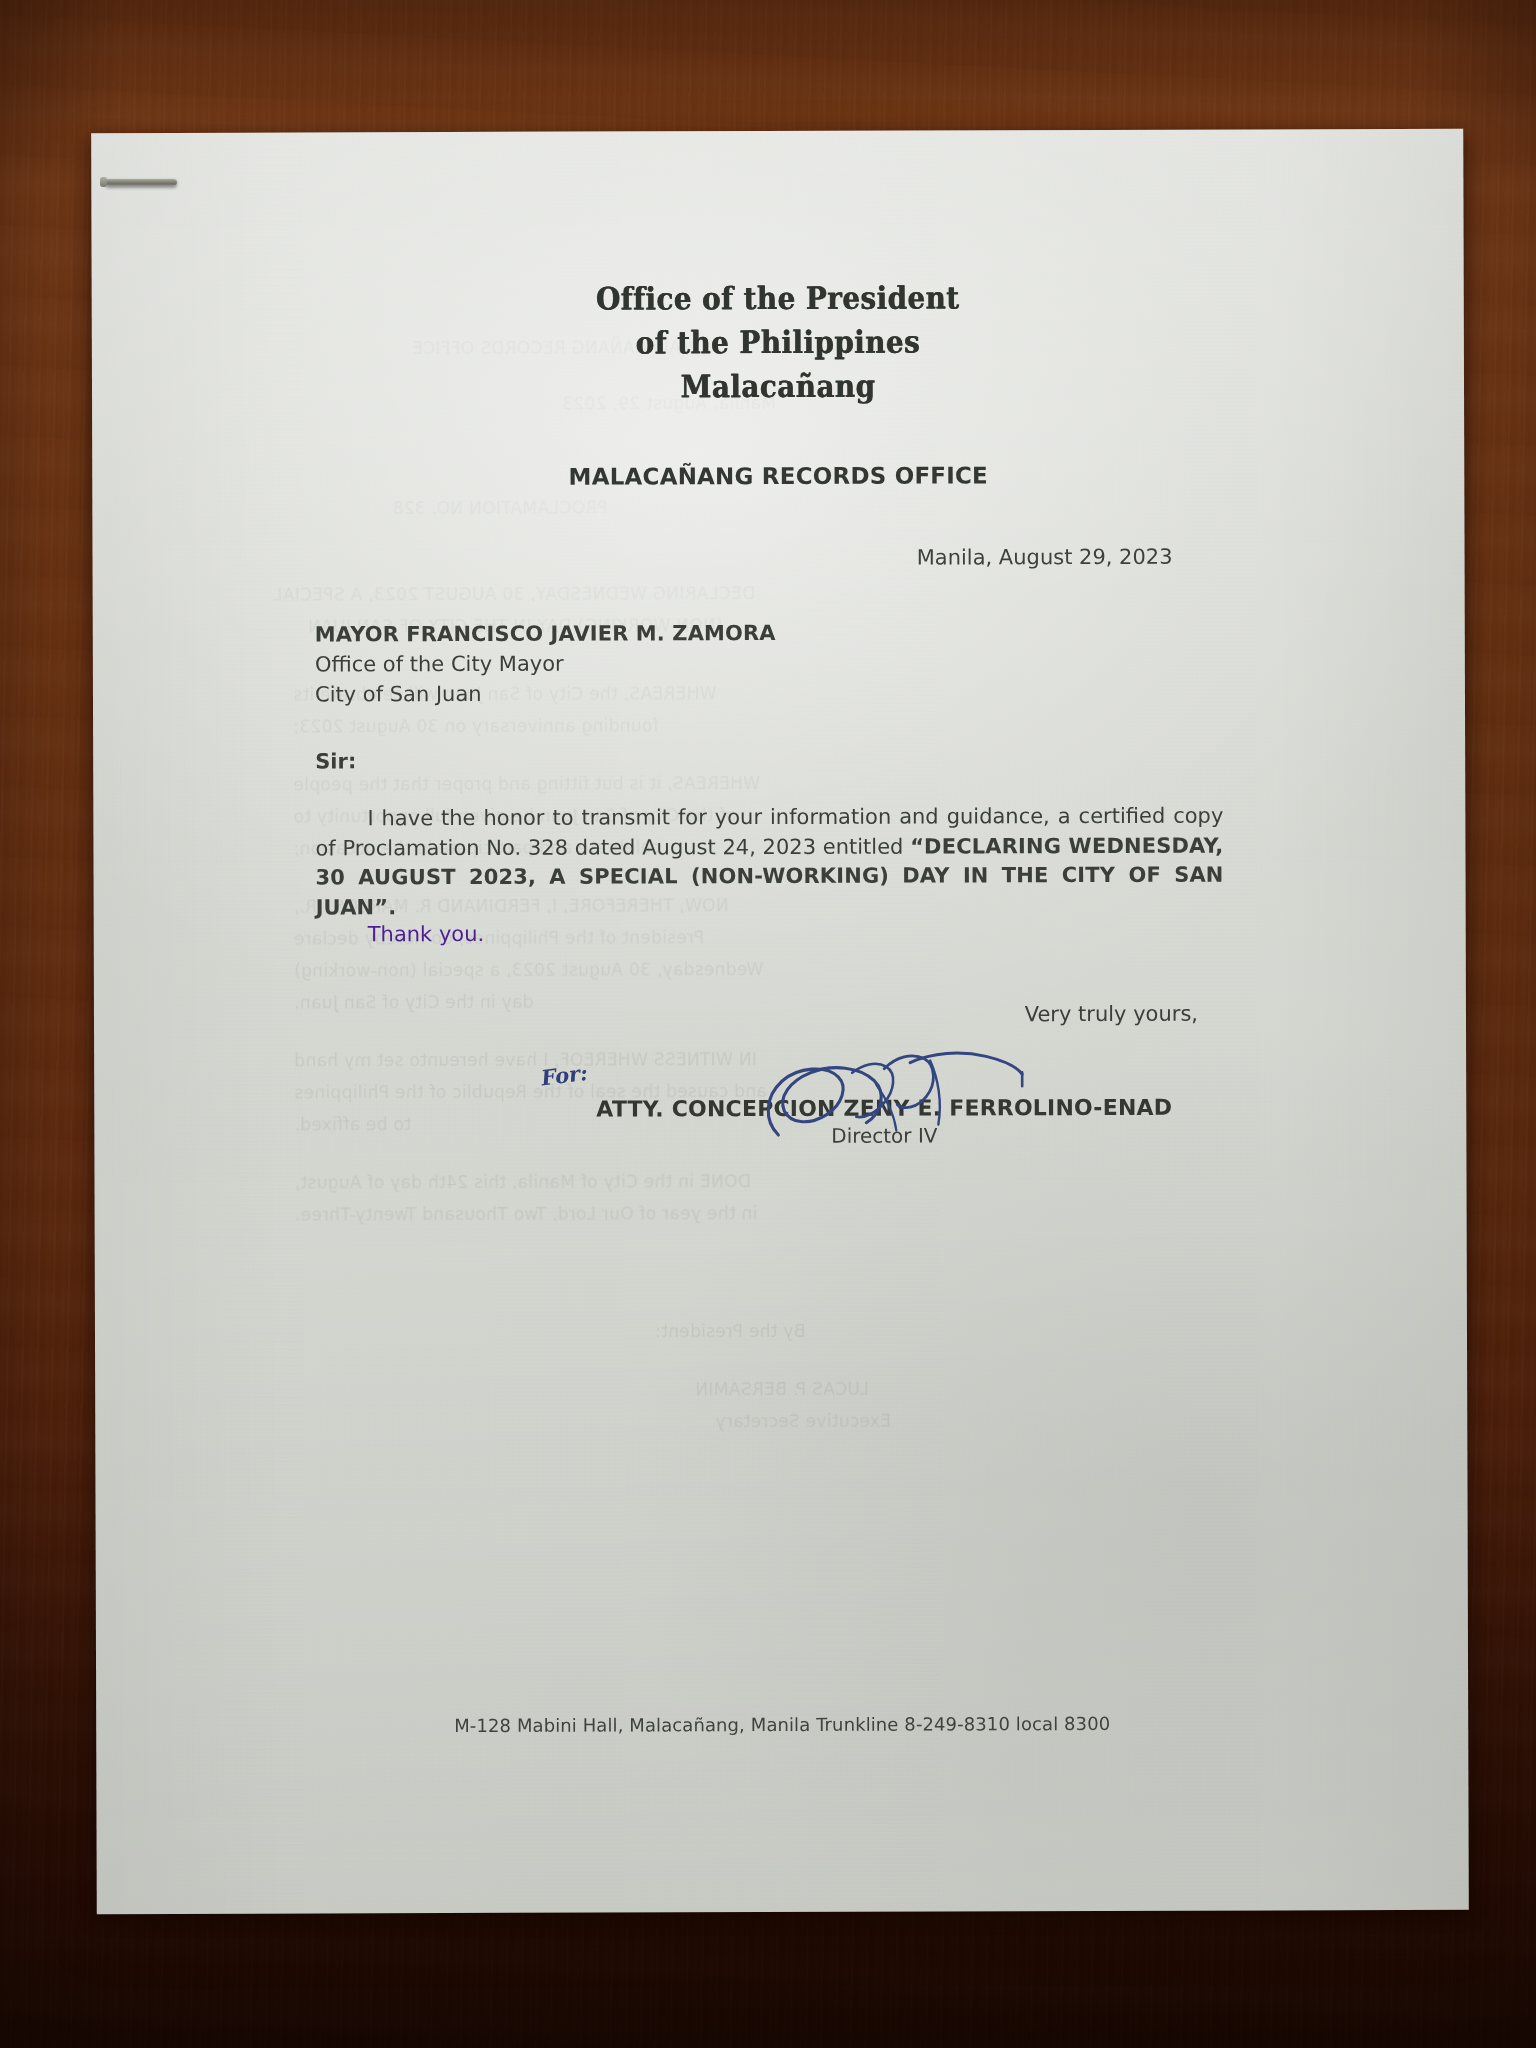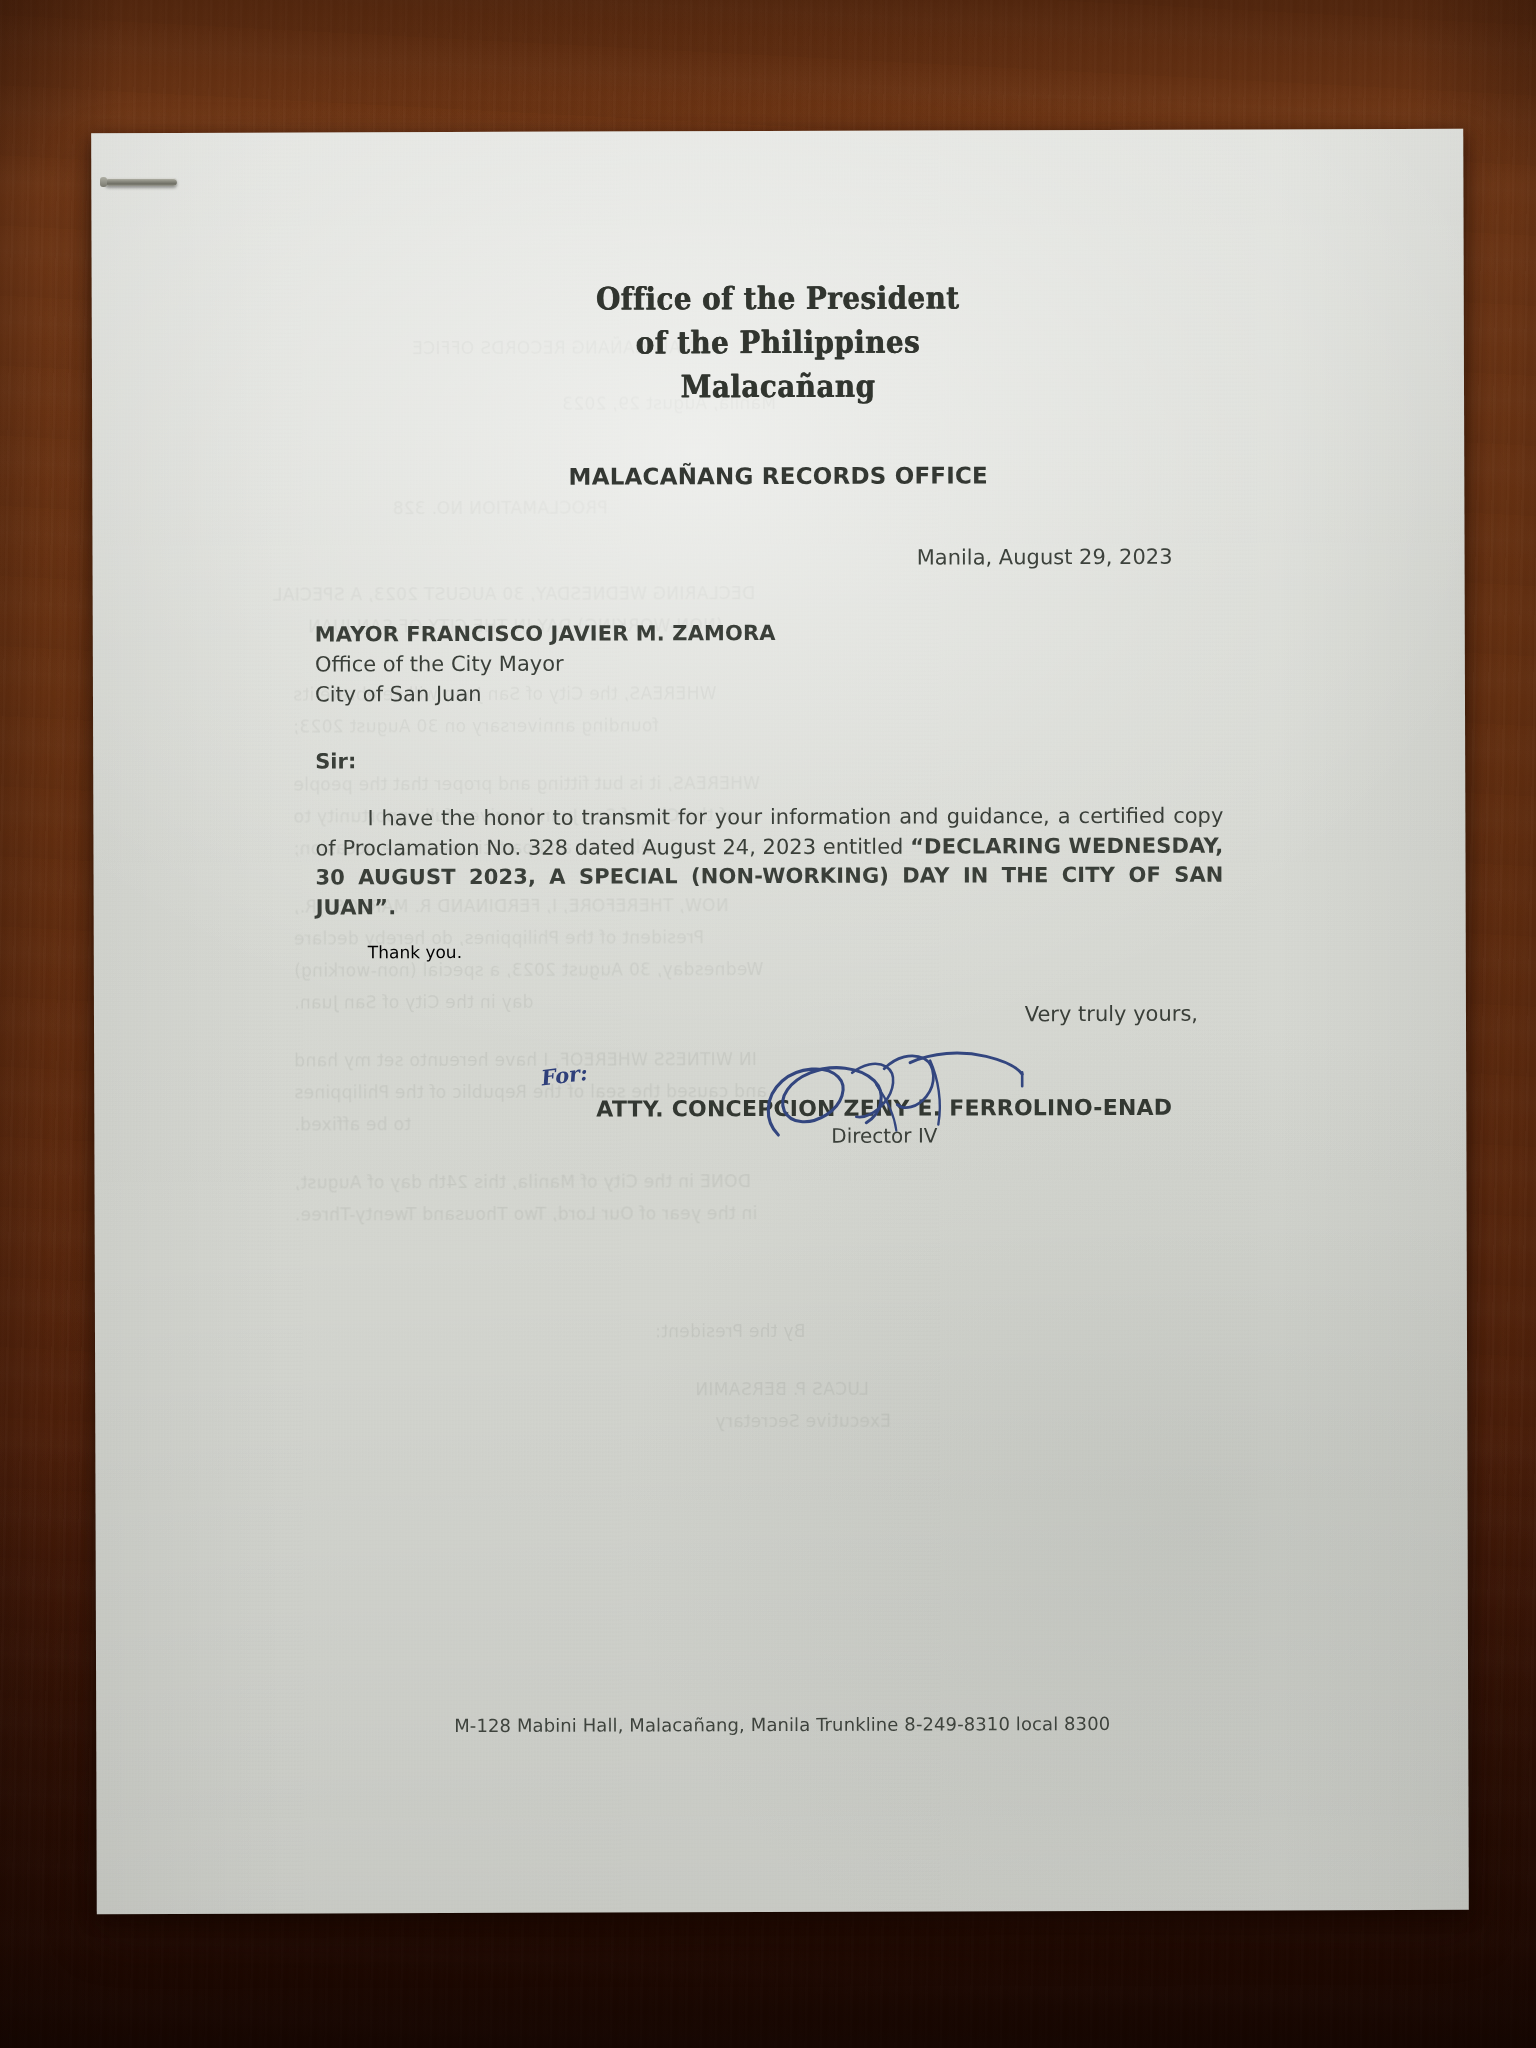--- a/index.html
+++ b/index.html
@@ -210,23 +210,22 @@
     text-justify: inter-word;
     color: #3a3f39;
   }
   .body-para .indent { display: inline-block; width: 52px; }
   .body-para b { font-weight: 700; letter-spacing: 0.15px; }
 
   .thanks {
     position: absolute;
     left: 274px;
     top: 790px;
-    font-size: 17px;
-    color: #000000;
-    margin-top: 20px;
+    font-size: 21px;
+    color: #4c1d95;
   }
 
   .closing {
     position: absolute;
     left: 0;
     top: 872px;
     width: 1104px;
     text-align: right;
     font-size: 21px;
     color: #3a3f39;

